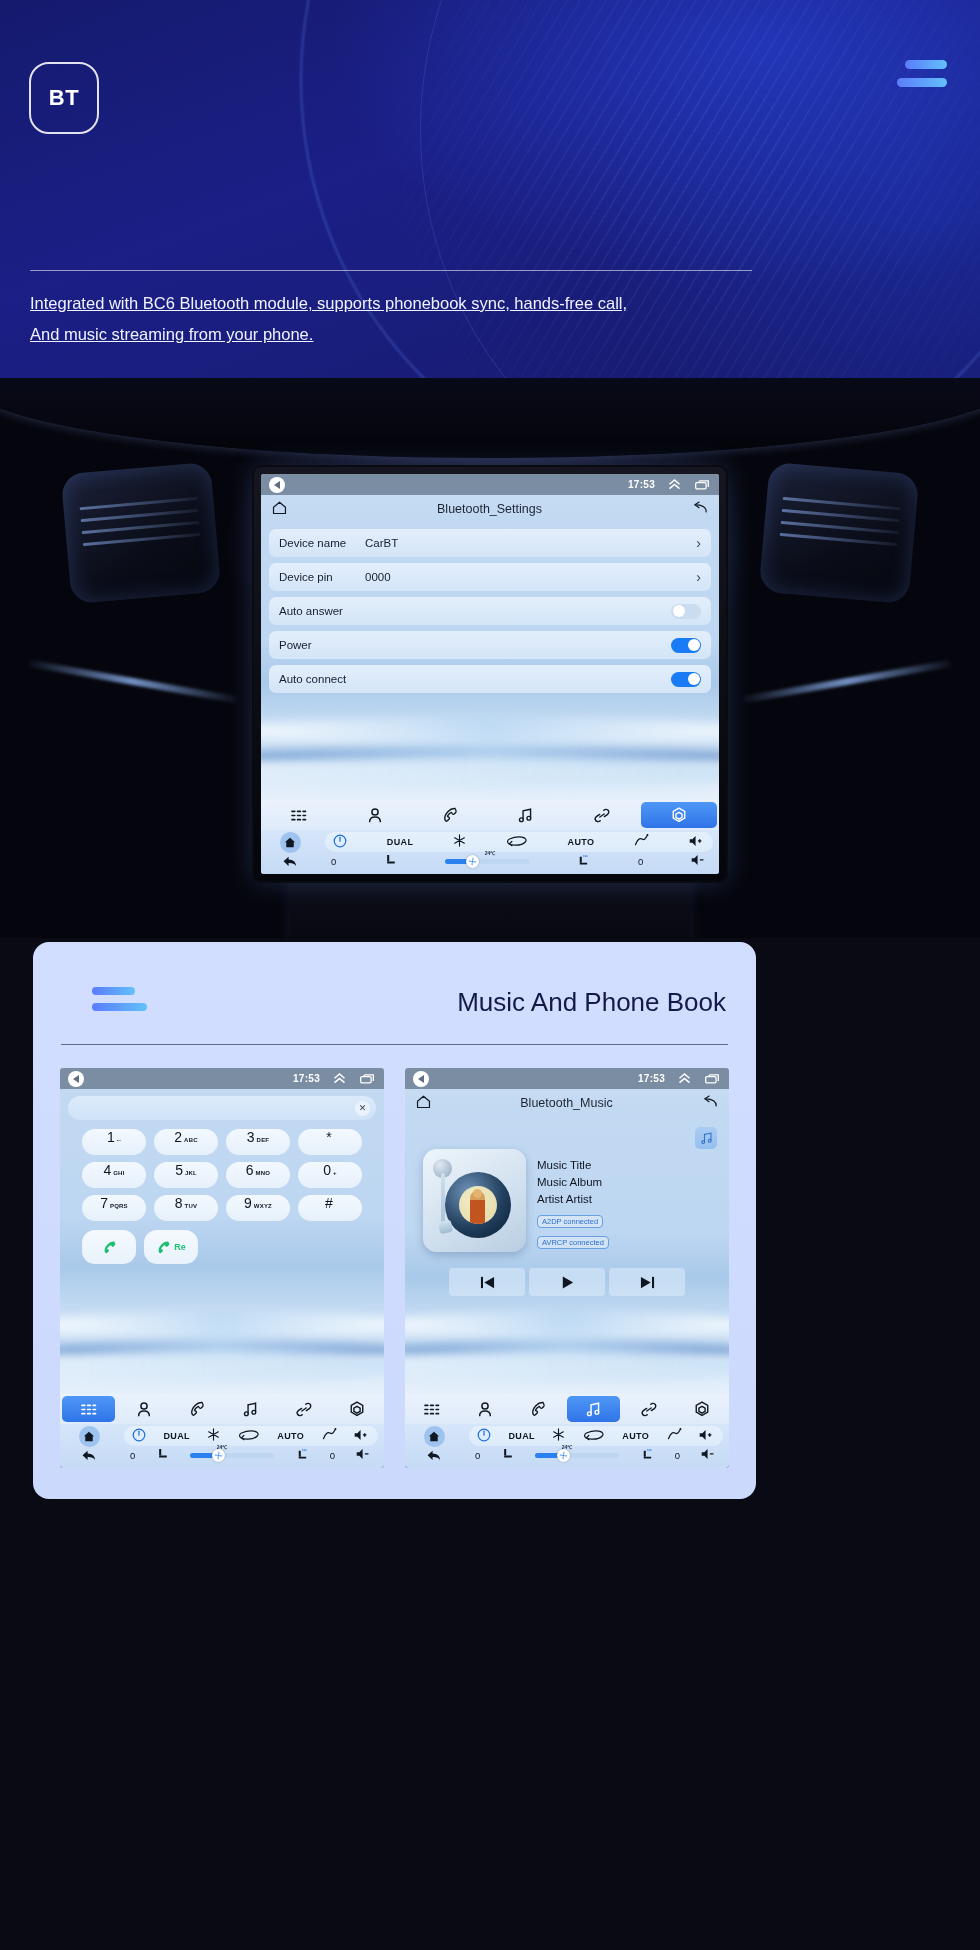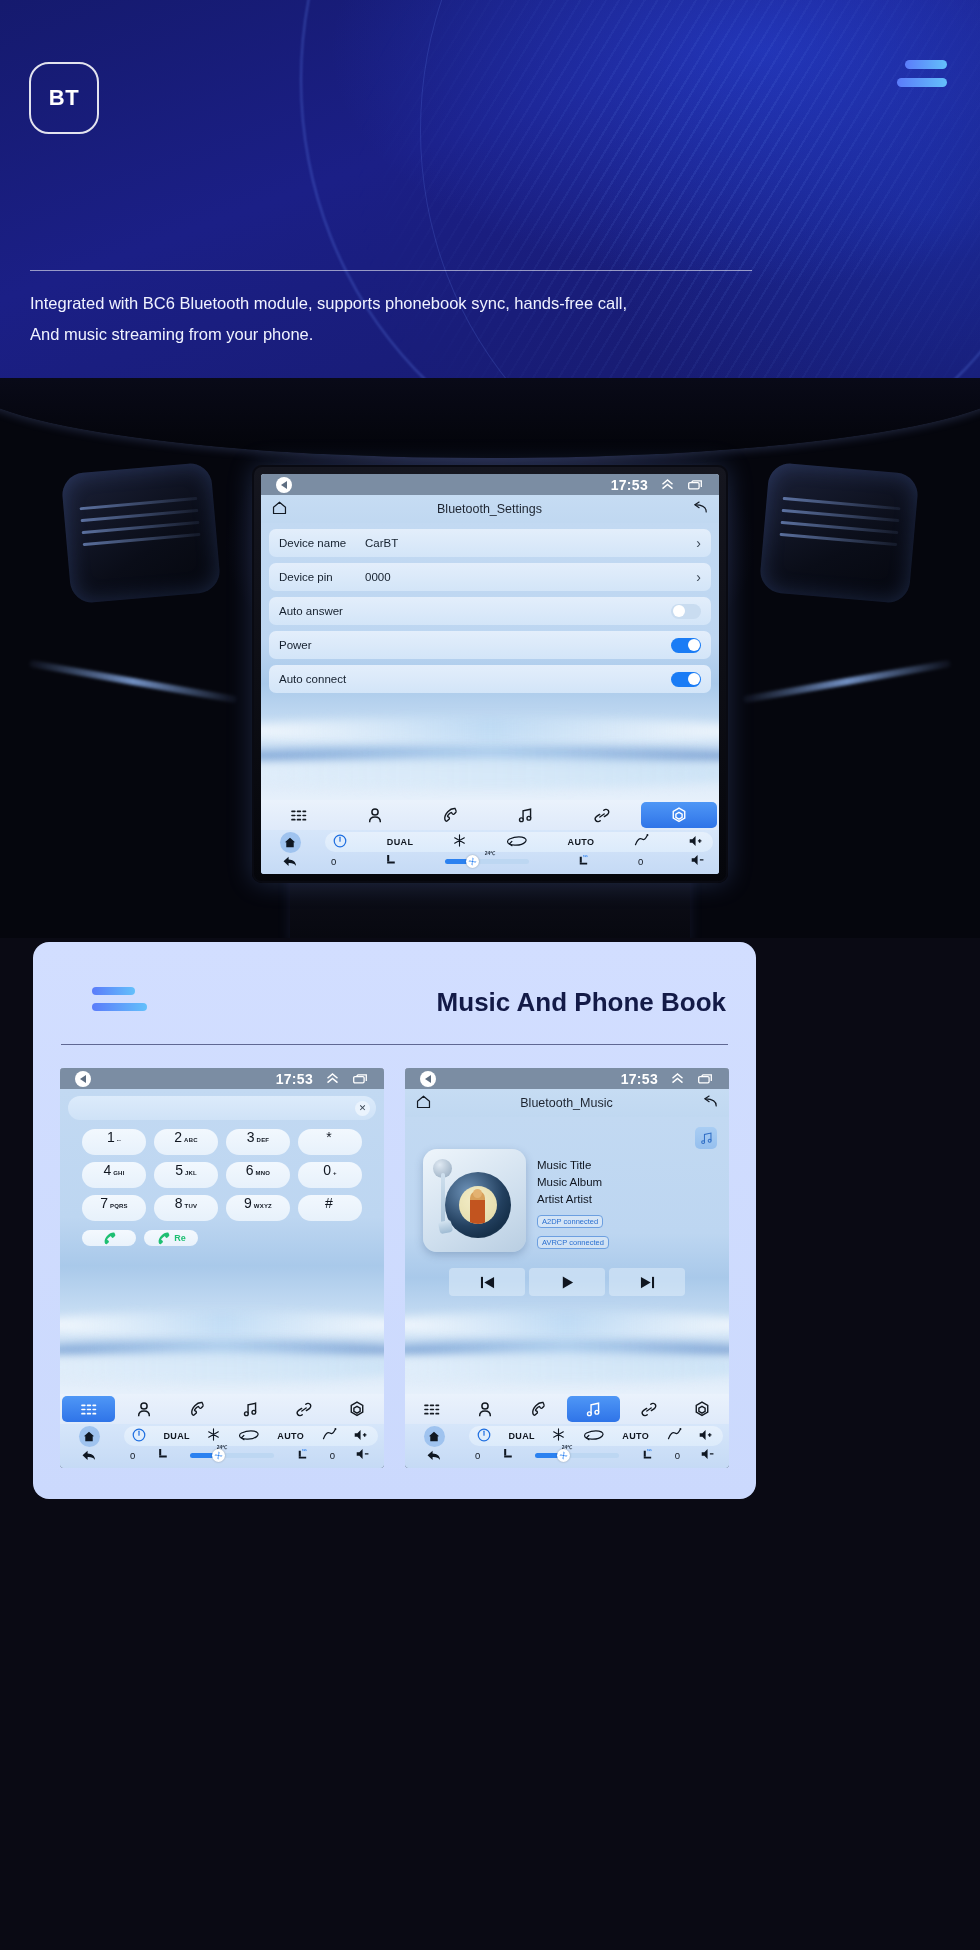--- a/index.html
+++ b/index.html
@@ -54,21 +54,21 @@
   .hero-title{
     position:absolute; left:30px; top:163px;
     color:#fff; font-size:55px; font-weight:800; letter-spacing:-1.2px; line-height:1;
   }
   .hero-rule{
     position:absolute; left:30px; top:270px; width:722px; height:1px;
     background:rgba(255,255,255,.55);
   }
   .hero-desc{
     position:absolute; left:30px; top:288px; width:730px;
-    color:#f0f2ff; font-size:16.5px; line-height:1.9;
+    color:#f0f2ff; font-size:16.5px; line-height:1.9;text-decoration:underline;
   }
 
   
   .car{
     position:absolute; left:0; top:378px; width:980px; height:560px;
     background:
       radial-gradient(ellipse 340px 190px at 50% 30%, #2c3250 0%, #14162a 45%, #05060d 78%),
       radial-gradient(ellipse 260px 150px at 12% 42%, #1a2240 0%, rgba(5,6,13,0) 70%),
       radial-gradient(ellipse 260px 150px at 88% 42%, #1a2240 0%, rgba(5,6,13,0) 70%),
       linear-gradient(#04050b,#010104);
@@ -116,21 +116,21 @@
     border-radius:10px;
     box-shadow:0 0 26px rgba(120,160,255,.22), inset 0 0 0 2px #090a12;
     padding:9px;
   }
 
   
   .scr{ position:relative; width:100%; height:100%; overflow:hidden; border-radius:3px;
     background:linear-gradient(#cfe2f6,#bcd6f0); display:flex; flex-direction:column; }
   .statusbar{
     height:21px; flex:0 0 21px; background:#7b8da3; display:flex; align-items:center;
-    padding:0 15px; color:#fff; font-size:14px; font-weight:700;
+    padding:0 8px; color:#fff; font-size:10px; font-weight:700;
   }
   .sb-back{ width:16px;height:16px;border-radius:50%;background:#fff;display:flex;align-items:center;justify-content:center; }
   .sb-back span{ width:0;height:0;border-top:4px solid transparent;border-bottom:4px solid transparent;border-right:6px solid #5e6e81; }
   .sb-spacer{ flex:1; }
   .sb-time{ margin-right:13px; letter-spacing:.3px; }
   .sb-ic{ margin-right:14px; display:flex; }
   .sb-ic:last-child{ margin-right:2px; }
 
   .apptitle{
     flex:0 0 28px; display:flex; align-items:center; padding:0 11px;
@@ -199,21 +199,21 @@
     position:absolute; left:33px; top:942px; width:723px; height:557px;
     background:linear-gradient(#d2deff,#cbd9fd);
     border-radius:16px;
   }
   .panel-bars{ position:absolute; left:59px; top:45px; width:60px; }
   .panel-bars i{ display:block; height:8px; border-radius:5px; margin-bottom:8px;
     background:linear-gradient(90deg,#5b7cfa,#63c0fb); }
   .panel-bars i:nth-child(1){ width:43px; }
   .panel-bars i:nth-child(2){ width:55px; }
   .panel-title{
-    position:absolute; right:30px; top:45px; color:#131a47; font-size:26px; font-weight:700;
+    position:absolute; right:30px; top:45px; color:#131a47; font-size:26px; font-weight:400;
   }
   .panel-rule{ position:absolute; left:28px; right:28px; top:102px; height:1px; background:#39406f; opacity:.75; }
 
   .mini{ position:absolute; top:126px; width:324px; height:400px;
     background:#0d1018; border-radius:4px; overflow:hidden; }
   .mini.a{ left:27px; }
   .mini.b{ right:27px; }
 
   
   .inputbar{
@@ -221,21 +221,21 @@
     background:linear-gradient(#dcebfb,#cfe2f7); display:flex; align-items:center; justify-content:flex-end; padding-right:6px;
   }
   .clearbtn{ width:15px;height:15px;border-radius:50%;background:#eaf3fd;display:flex;align-items:center;justify-content:center;
     font-size:9px;color:#3b4756; }
   .keys{ position:relative; z-index:2; margin:9px 22px 0; display:grid; grid-template-columns:repeat(4,1fr); gap:7px 8px; }
   .key{ height:26px; border-radius:13px; background:linear-gradient(#f2f8fe,#e7f1fb);
     display:flex; align-items:baseline; justify-content:center; gap:2px; color:#101620; }
   .key .n{ font-size:14px; }
   .key .s{ font-size:6px; font-weight:700; letter-spacing:.2px; }
   .callrow{ position:relative; z-index:2; margin:9px 0 0 22px; display:flex; gap:8px; }
-  .callbtn{ width:54px;height:16px;border-radius:13px;background:linear-gradient(#f4f9fe,#e9f2fb);
+  .callbtn{ width:54px;height:34px;border-radius:13px;background:linear-gradient(#f4f9fe,#e9f2fb);
     display:flex;align-items:center;justify-content:center;gap:3px; }
   .callbtn .re{ font-size:9px; color:#1fbf72; font-weight:700; }
 
   
   .mu-note-btn{ position:absolute; right:12px; top:10px; width:22px;height:22px;border-radius:5px;
     background:linear-gradient(#a9cdf3,#95bfee); display:flex;align-items:center;justify-content:center; z-index:3; }
   .mu-wrap{ position:relative; z-index:2; display:flex; padding:32px 0 0 18px; gap:11px; }
   .vinyl{ position:relative; width:103px;height:103px;border-radius:14px;
     background:linear-gradient(150deg,#eef5fb,#cfdfee 60%,#b9cee2);
     box-shadow:0 3px 9px rgba(40,70,110,.28); }

